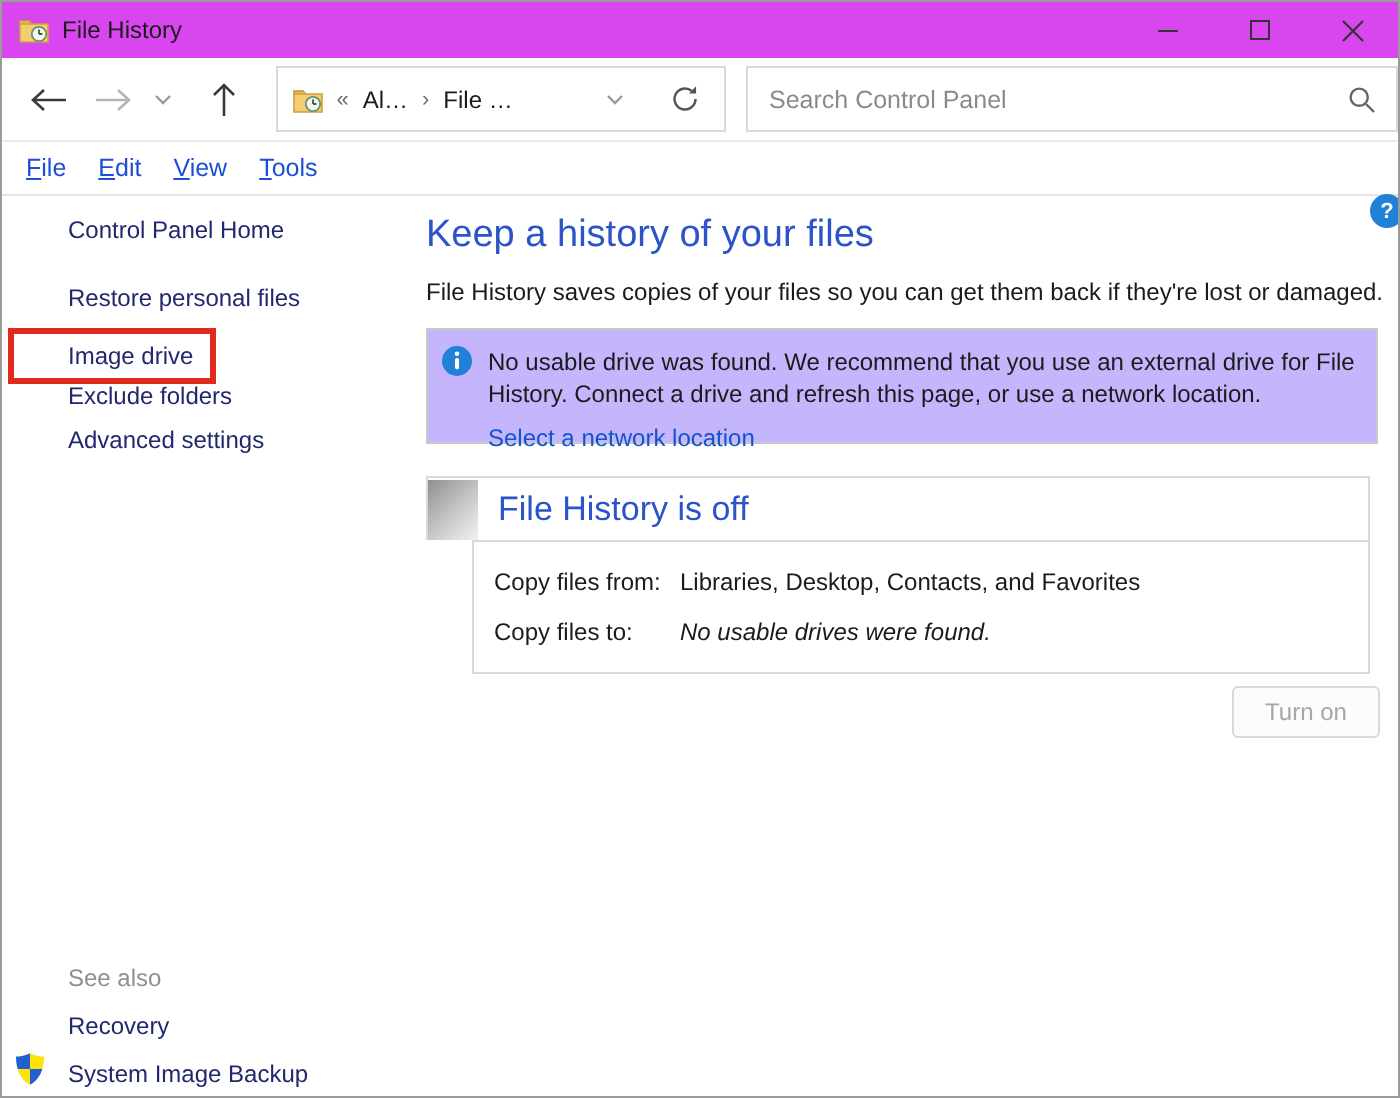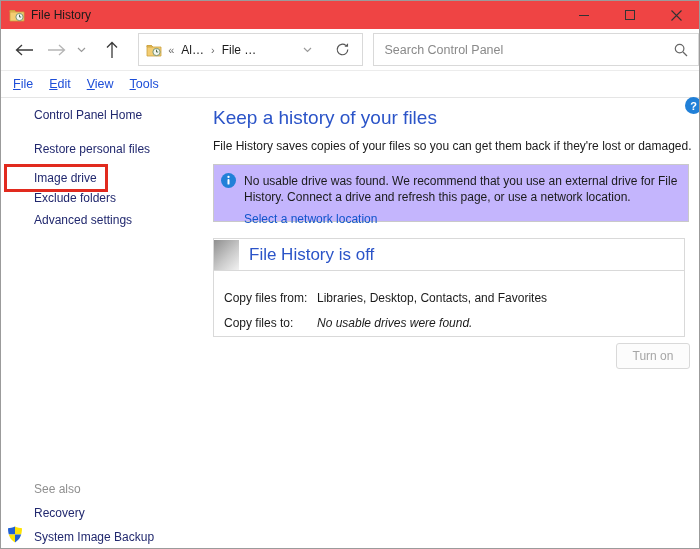--- a/index.html
+++ b/index.html
@@ -1,20 +1,20 @@
 <!DOCTYPE html>
 <html><head>
 <meta charset="utf-8">
 <style>
   * { margin:0; padding:0; box-sizing:border-box; }
   html,body { width:700px; height:549px; font-family:"Liberation Sans", sans-serif; background:#fff; }
   .window { position:relative; width:700px; height:549px; background:#fff; border:1px solid #9b9b9b; overflow:hidden; }
 
   
-  .titlebar { height:28px; display:flex; align-items:center; background:#ef4444; }
+  .titlebar { height:28px; display:flex; align-items:center; background:#d946ef; }
   .titlebar .app-icon { margin:0 6px 0 8px; display:flex; }
   .titlebar .title { font-size:12px; color:#1b1b1b; flex:1; }
   .win-controls { display:flex; height:28px; }
   .win-btn { width:46px; height:28px; display:flex; align-items:center; justify-content:center; }
   .glyph-min { width:10px; border-top:1px solid #333; }
   .glyph-max { width:10px; height:10px; border:1px solid #333; }
 
   
   .navbar { height:42px; display:flex; align-items:center; border-bottom:1px solid #ececec; background:#fff; }
   .nav-btn { display:flex; align-items:center; justify-content:center; }
@@ -56,21 +56,21 @@
   .notice { position:absolute; left:0; top:66px; width:476px; height:58px; background:#c4b5fd; border:1px solid #c9c9c9; display:flex; padding:8px 8px 0 7px; }
   .notice .info-icon { flex:0 0 15px; margin-right:8px; }
   .notice-lines { font-size:12px; color:#1b1b1b; line-height:16px; }
   .notice-line { white-space:nowrap; }
   .notice-link { color:#1154cc; margin-top:6px; white-space:nowrap; }
 
   .status-panel { position:absolute; left:0; top:140px; width:472px; }
   .panel-header { height:32px; border:1px solid #d9d9d9; border-bottom:none; display:flex; align-items:center; background:#fff; }
   .panel-badge { width:25px; height:30px; background:linear-gradient(135deg,#8f8f8f 0%,#c9c9c9 55%,#f2f2f2 100%); flex:0 0 25px; }
   .panel-title { font-size:17px; color:#2b54c8; margin-left:10px; white-space:nowrap; }
-  .panel-body { height:67px; border:1px solid #d9d9d9; padding-top:20px; background:#fff; }
+  .panel-body { height:67px; border:1px solid #d9d9d9; padding-top:13px; background:#fff;margin-left:23px; }
   .panel-row { display:flex; font-size:12px; color:#1b1b1b; margin-bottom:11px; padding-left:10px; }
   .panel-row .lbl { width:93px; flex:0 0 93px; }
   .panel-row .val { white-space:nowrap; }
   .panel-row .val.italic { font-style:italic; }
 
   .turnon-btn { position:absolute; top:245px; left:403px; width:74px; height:26px; background:#fcfcfc; border:1px solid #d9d9d9; border-radius:3px;
                 font-size:12px; color:#a6a6a6; display:flex; align-items:center; justify-content:center; }
 </style>
 </head>
 <body>

